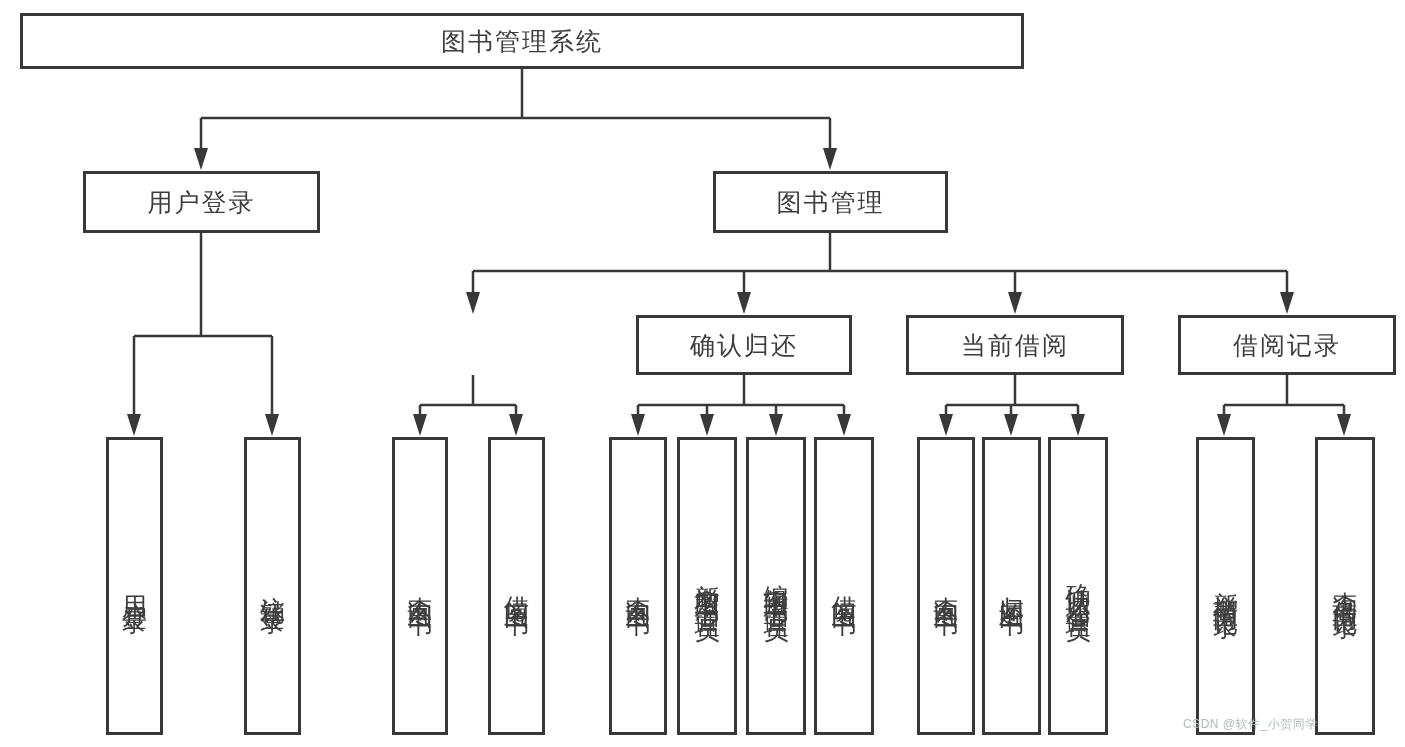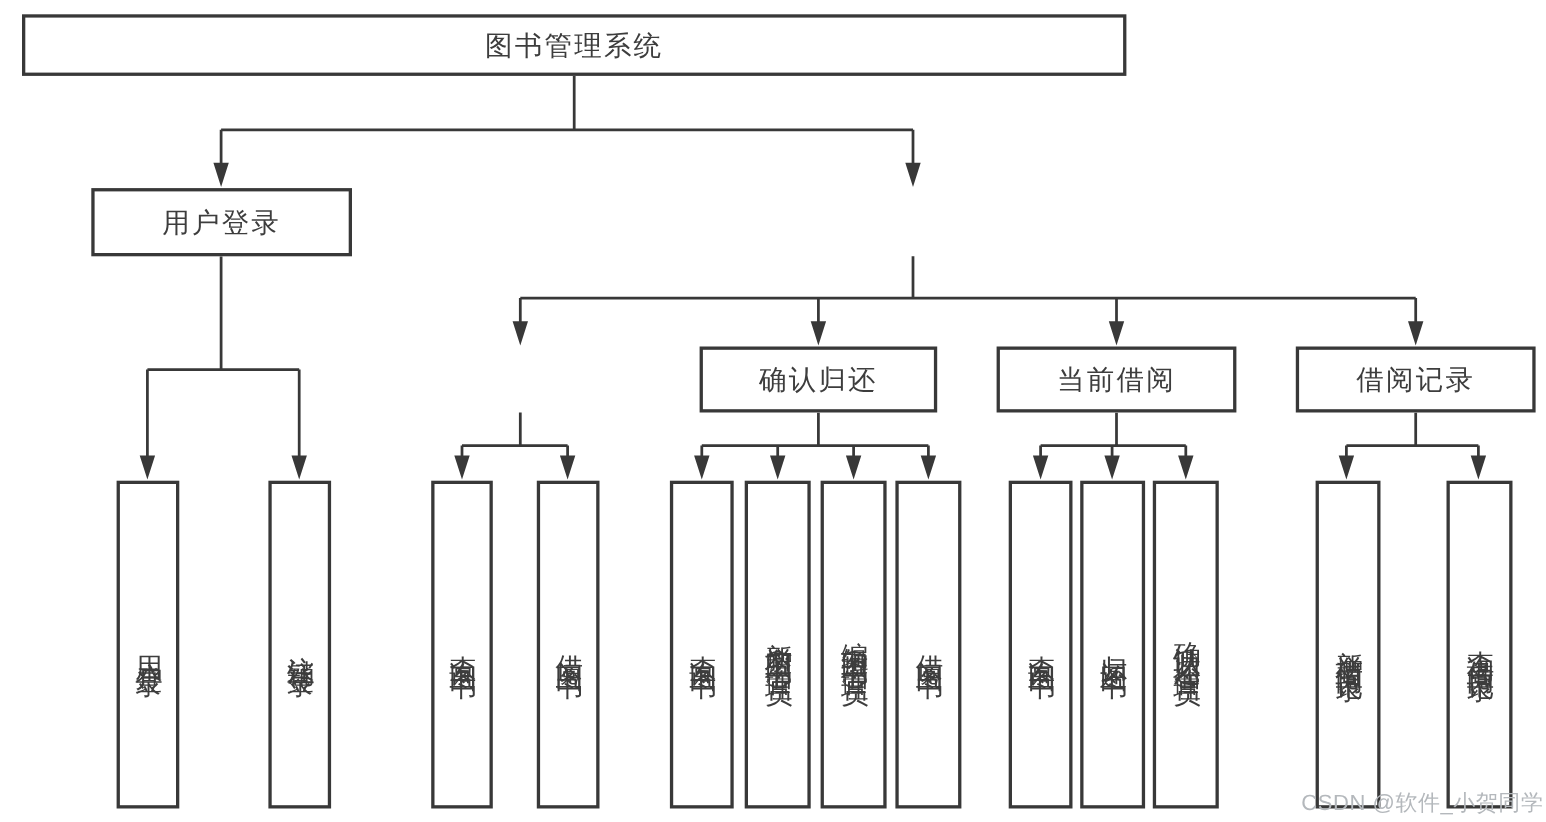--- a/index.html
+++ b/index.html
@@ -37,21 +37,21 @@
     writing-mode: vertical-rl;
     text-orientation: mixed;
     font-size: 25px;
     letter-spacing: 5px;
     line-height: 1;
   }
   .watermark {
     position: absolute;
     left: 1183px;
     top: 716px;
-    font-size: 20px;
+    font-size: 12px;
     letter-spacing: 0.5px;
     color: var(--watermark);
     white-space: nowrap;
     z-index: 5;
   }
 </style>
 </head>
 <body>
 
 <div class="stage">
@@ -83,20 +83,23 @@
       M939,414h14l-7,22z M1004,414h14l-7,22z M1071,414h14l-7,22z
       M1217,414h14l-7,22z M1337,414h14l-7,22z"></path>
   </svg>
 
   <div class="node h" style="left:20px; top:13px; width:1004px; height:56px">
     <span>图书管理系统</span>
   </div>
 
   <div class="node h" style="left:83px; top:171px; width:237px; height:62px">
     <span>用户登录</span>
+  </div>
+  <div class="node h" style="left:713px; top:171px; width:235px; height:62px">
+    <span>图书管理</span>
   </div>
 
   <div class="node h" style="left:636px; top:315px; width:216px; height:60px">
     <span>确认归还</span>
   </div>
   <div class="node h" style="left:1178px; top:315px; width:218px; height:60px">
     <span>借阅记录</span>
   </div>
   <div class="node h" style="left:906px; top:315px; width:218px; height:60px">
     <span>当前借阅</span>

